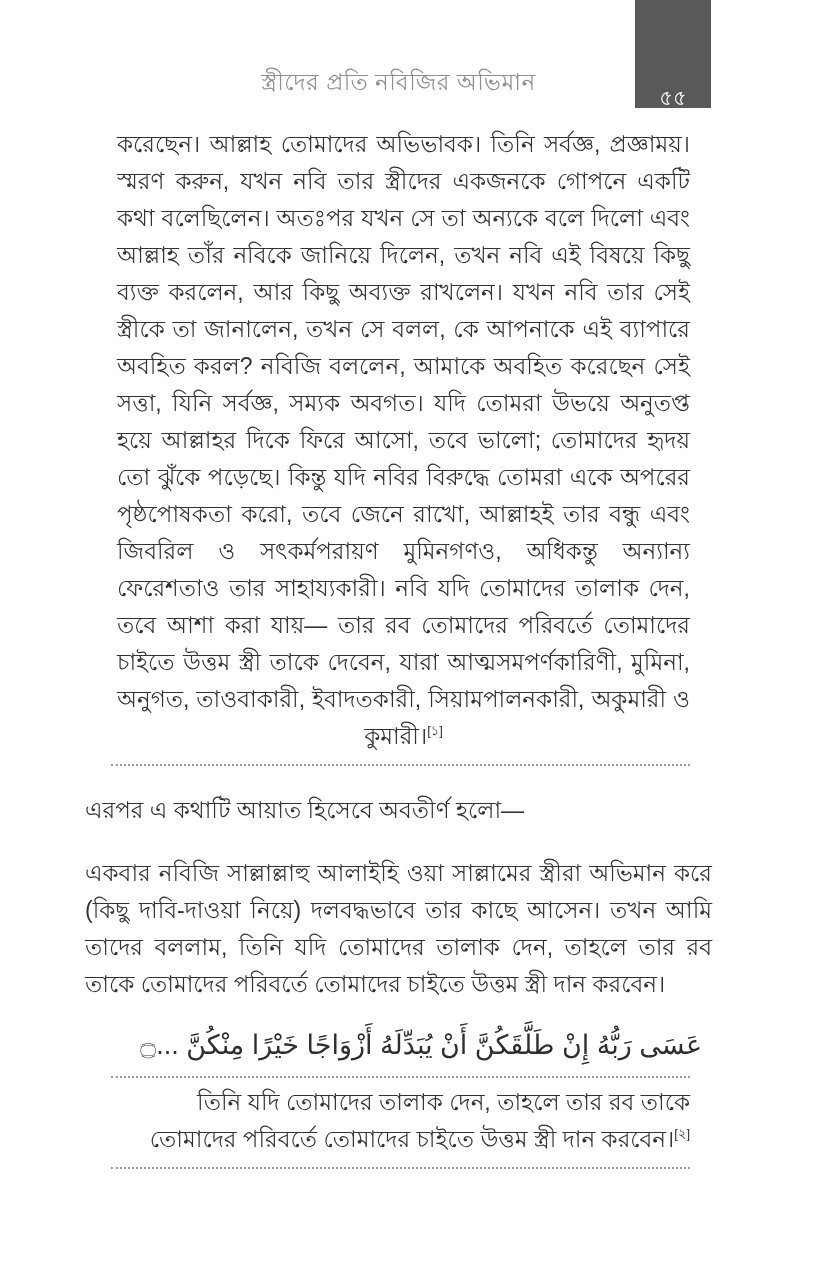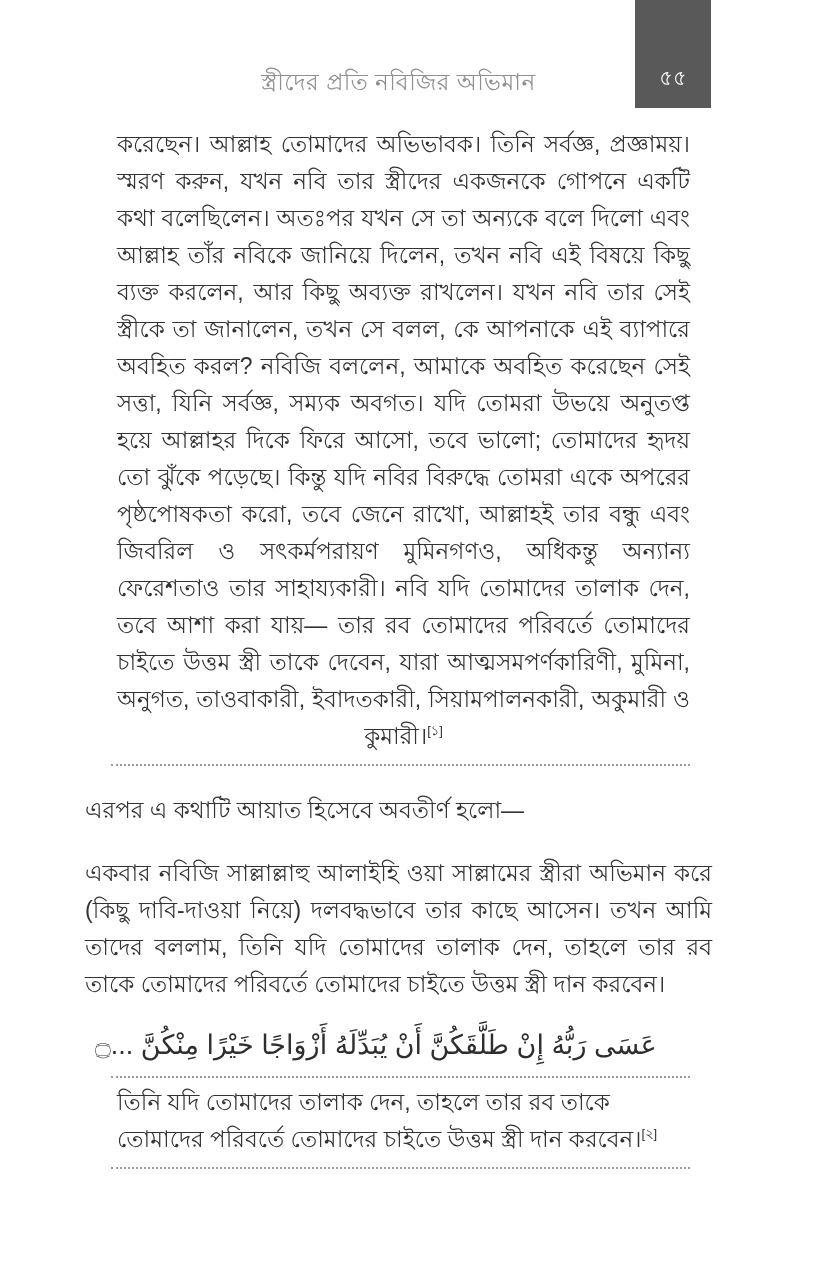--- a/index.html
+++ b/index.html
@@ -27,21 +27,21 @@
   .pagenum-box {
     position: absolute;
     top: 0;
     left: 635px;
     width: 76px;
     height: 108px;
     background: #595959;
     display: flex;
     align-items: flex-end;
     justify-content: center;
-    padding-bottom: 20px;
+    padding-bottom: 0;
     box-sizing: border-box;
   }
   .pagenum-box .num {
     color: #ffffff;
     font-size: 21px;
     line-height: 1;
   }
 
   
   .content {
@@ -52,21 +52,21 @@
     font-size: 23px;
     line-height: 37px;
   }
 
   .quote-block {
     margin: 0 22px 0 32px;
     text-align: justify;
     text-align-last: center;
   }
   .quote-block.centered {
-    text-align: left;
+    text-align: right;
     text-align-last: auto;
     margin-top: 6px;
   }
   sup.fn-ref {
     font-size: 13px;
     line-height: 0;
     vertical-align: super;
     letter-spacing: 0;
   }
 
@@ -78,21 +78,21 @@
 
   p.body-para {
     margin: 26px 0 0 0;
     text-align: justify;
   }
   p.body-para.no-justify-last { text-align-last: left; }
 
   .arabic-verse {
     margin: 20px 10px 0 10px;
     direction: rtl;
-    text-align: left;
+    text-align: right;
     font-size: 27px;
     line-height: 44px;
     color: #2e2e2e;
   }
 </style>
 </head>
 <body>
 
 <div class="page">
 

